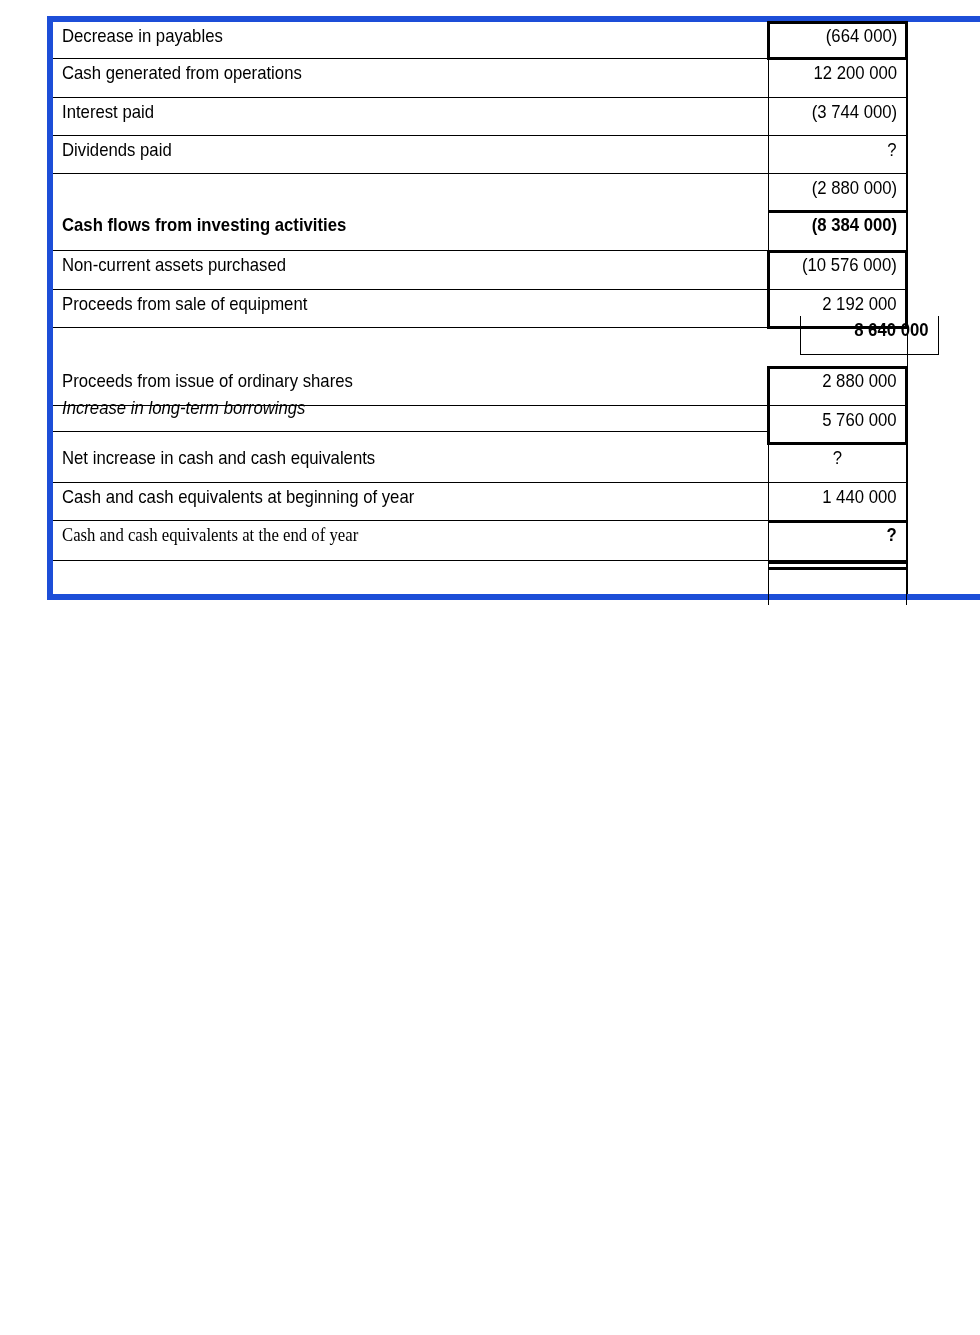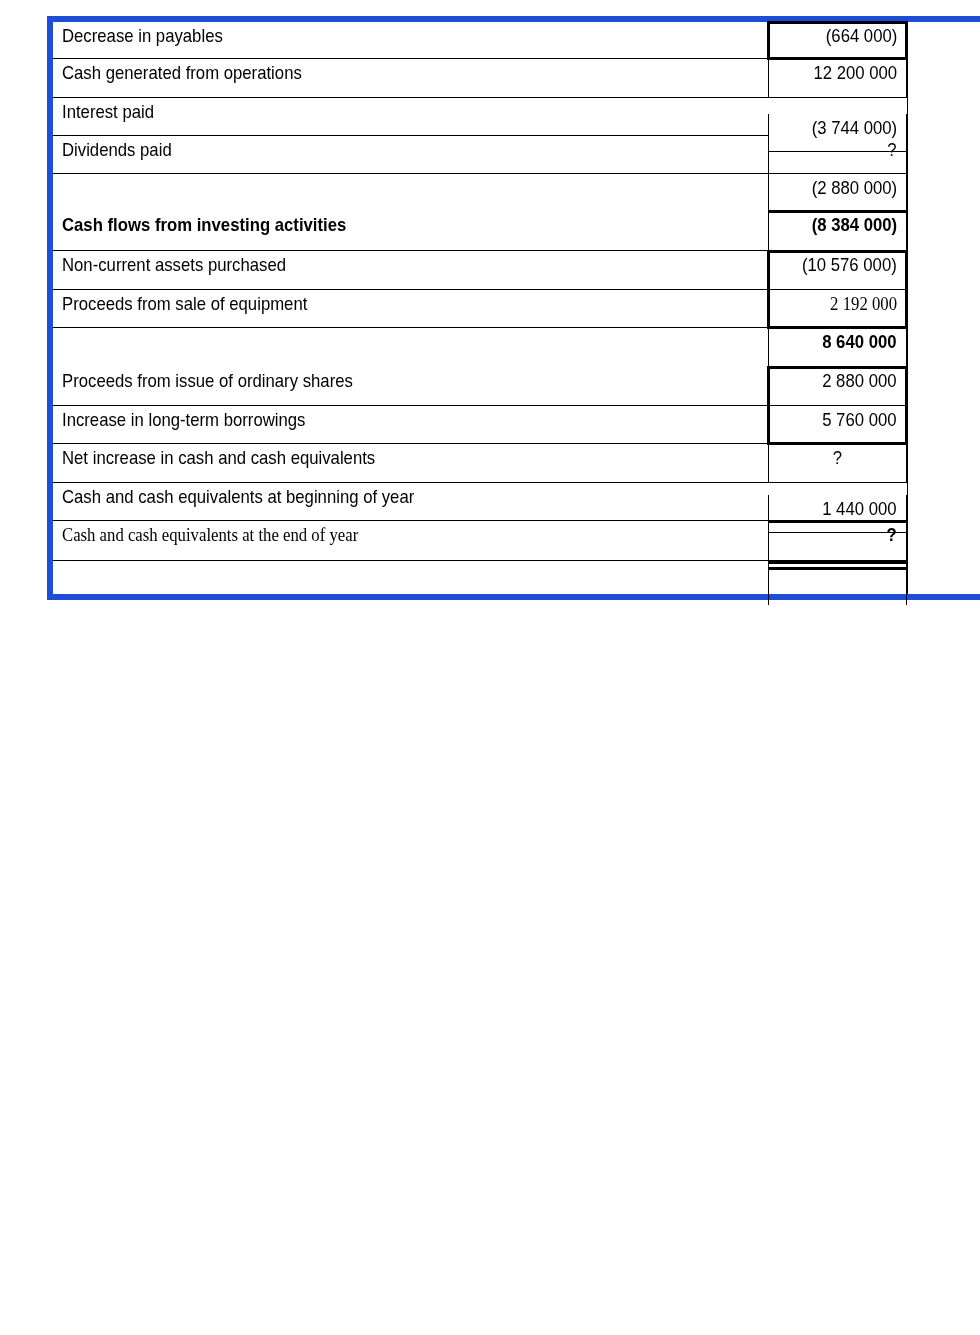--- a/index.html
+++ b/index.html
@@ -32,21 +32,21 @@
   <div class="row" style="top:37px;height:39px;">
     <span class="label">Cash generated from operations</span>
   </div>
   <div class="amt-col" style="top:37px;height:39px;">
     <span class="amt">12 200 000</span>
   </div>
 
   <div class="row" style="top:76px;height:38px;">
     <span class="label">Interest paid</span>
   </div>
-  <div class="amt-col" style="top:92px;height:38px;">
+  <div class="amt-col" style="top:76px;height:38px;">
     <span class="amt">(3 744 000)</span>
   </div>
 
   <div class="row" style="top:114px;height:38px;">
     <span class="label">Dividends paid</span>
   </div>
   <div class="amt-col" style="top:114px;height:38px;">
     <span class="amt">?</span>
   </div>
 
@@ -64,53 +64,53 @@
   <div class="row" style="top:229px;height:39px;">
     <span class="label">Non-current assets purchased</span>
   </div>
   <div class="amt-col" style="top:229px;height:39px;">
     <span class="amt">(10 576 000)</span>
   </div>
 
   <div class="row" style="top:268px;height:38px;">
     <span class="label">Proceeds from sale of equipment</span>
   </div>
-  <div class="amt-col" style="top:268px;height:38px;font-family:Liberation Serif, serif;">
+  <div class="amt-col" style="top:268px;height:38px;">
     <span class="amt">2 192 000</span>
   </div>
 
-  <div class="amt-col" style="top:306px;height:39px;">
+  <div class="amt-col" style="top:294px;height:39px;margin-left:32px;">
     <span class="amt bold">8 640 000</span>
   </div>
 
   <div class="row" style="top:345px;height:39px;">
     <span class="label">Proceeds from issue of ordinary shares</span>
   </div>
   <div class="amt-col" style="top:345px;height:39px;">
     <span class="amt">2 880 000</span>
   </div>
 
-  <div class="row" style="top:384px;height:38px;">
+  <div class="row" style="top:372px;height:38px;font-style:italic;">
     <span class="label">Increase in long-term borrowings</span>
   </div>
   <div class="amt-col" style="top:384px;height:38px;">
     <span class="amt">5 760 000</span>
   </div>
 
   <div class="row" style="top:422px;height:39px;">
     <span class="label">Net increase in cash and cash equivalents</span>
   </div>
   <div class="amt-col" style="top:422px;height:39px;">
     <span class="amt center">?</span>
   </div>
 
   <div class="row" style="top:461px;height:38px;text-align:center;">
     <span class="label">Cash and cash equivalents at beginning of year</span>
   </div>
-  <div class="amt-col" style="top:473px;height:38px;">
+  <div class="amt-col" style="top:461px;height:38px;">
     <span class="amt">1 440 000</span>
   </div>
 
   <div class="row" style="top:499px;height:40px;font-family:Liberation Serif, serif;">
     <span class="label">Cash and cash equivalents at the end of year</span>
   </div>
   <div class="amt-col" style="top:499px;height:40px;">
     <span class="amt bold">?</span>
   </div>
 

